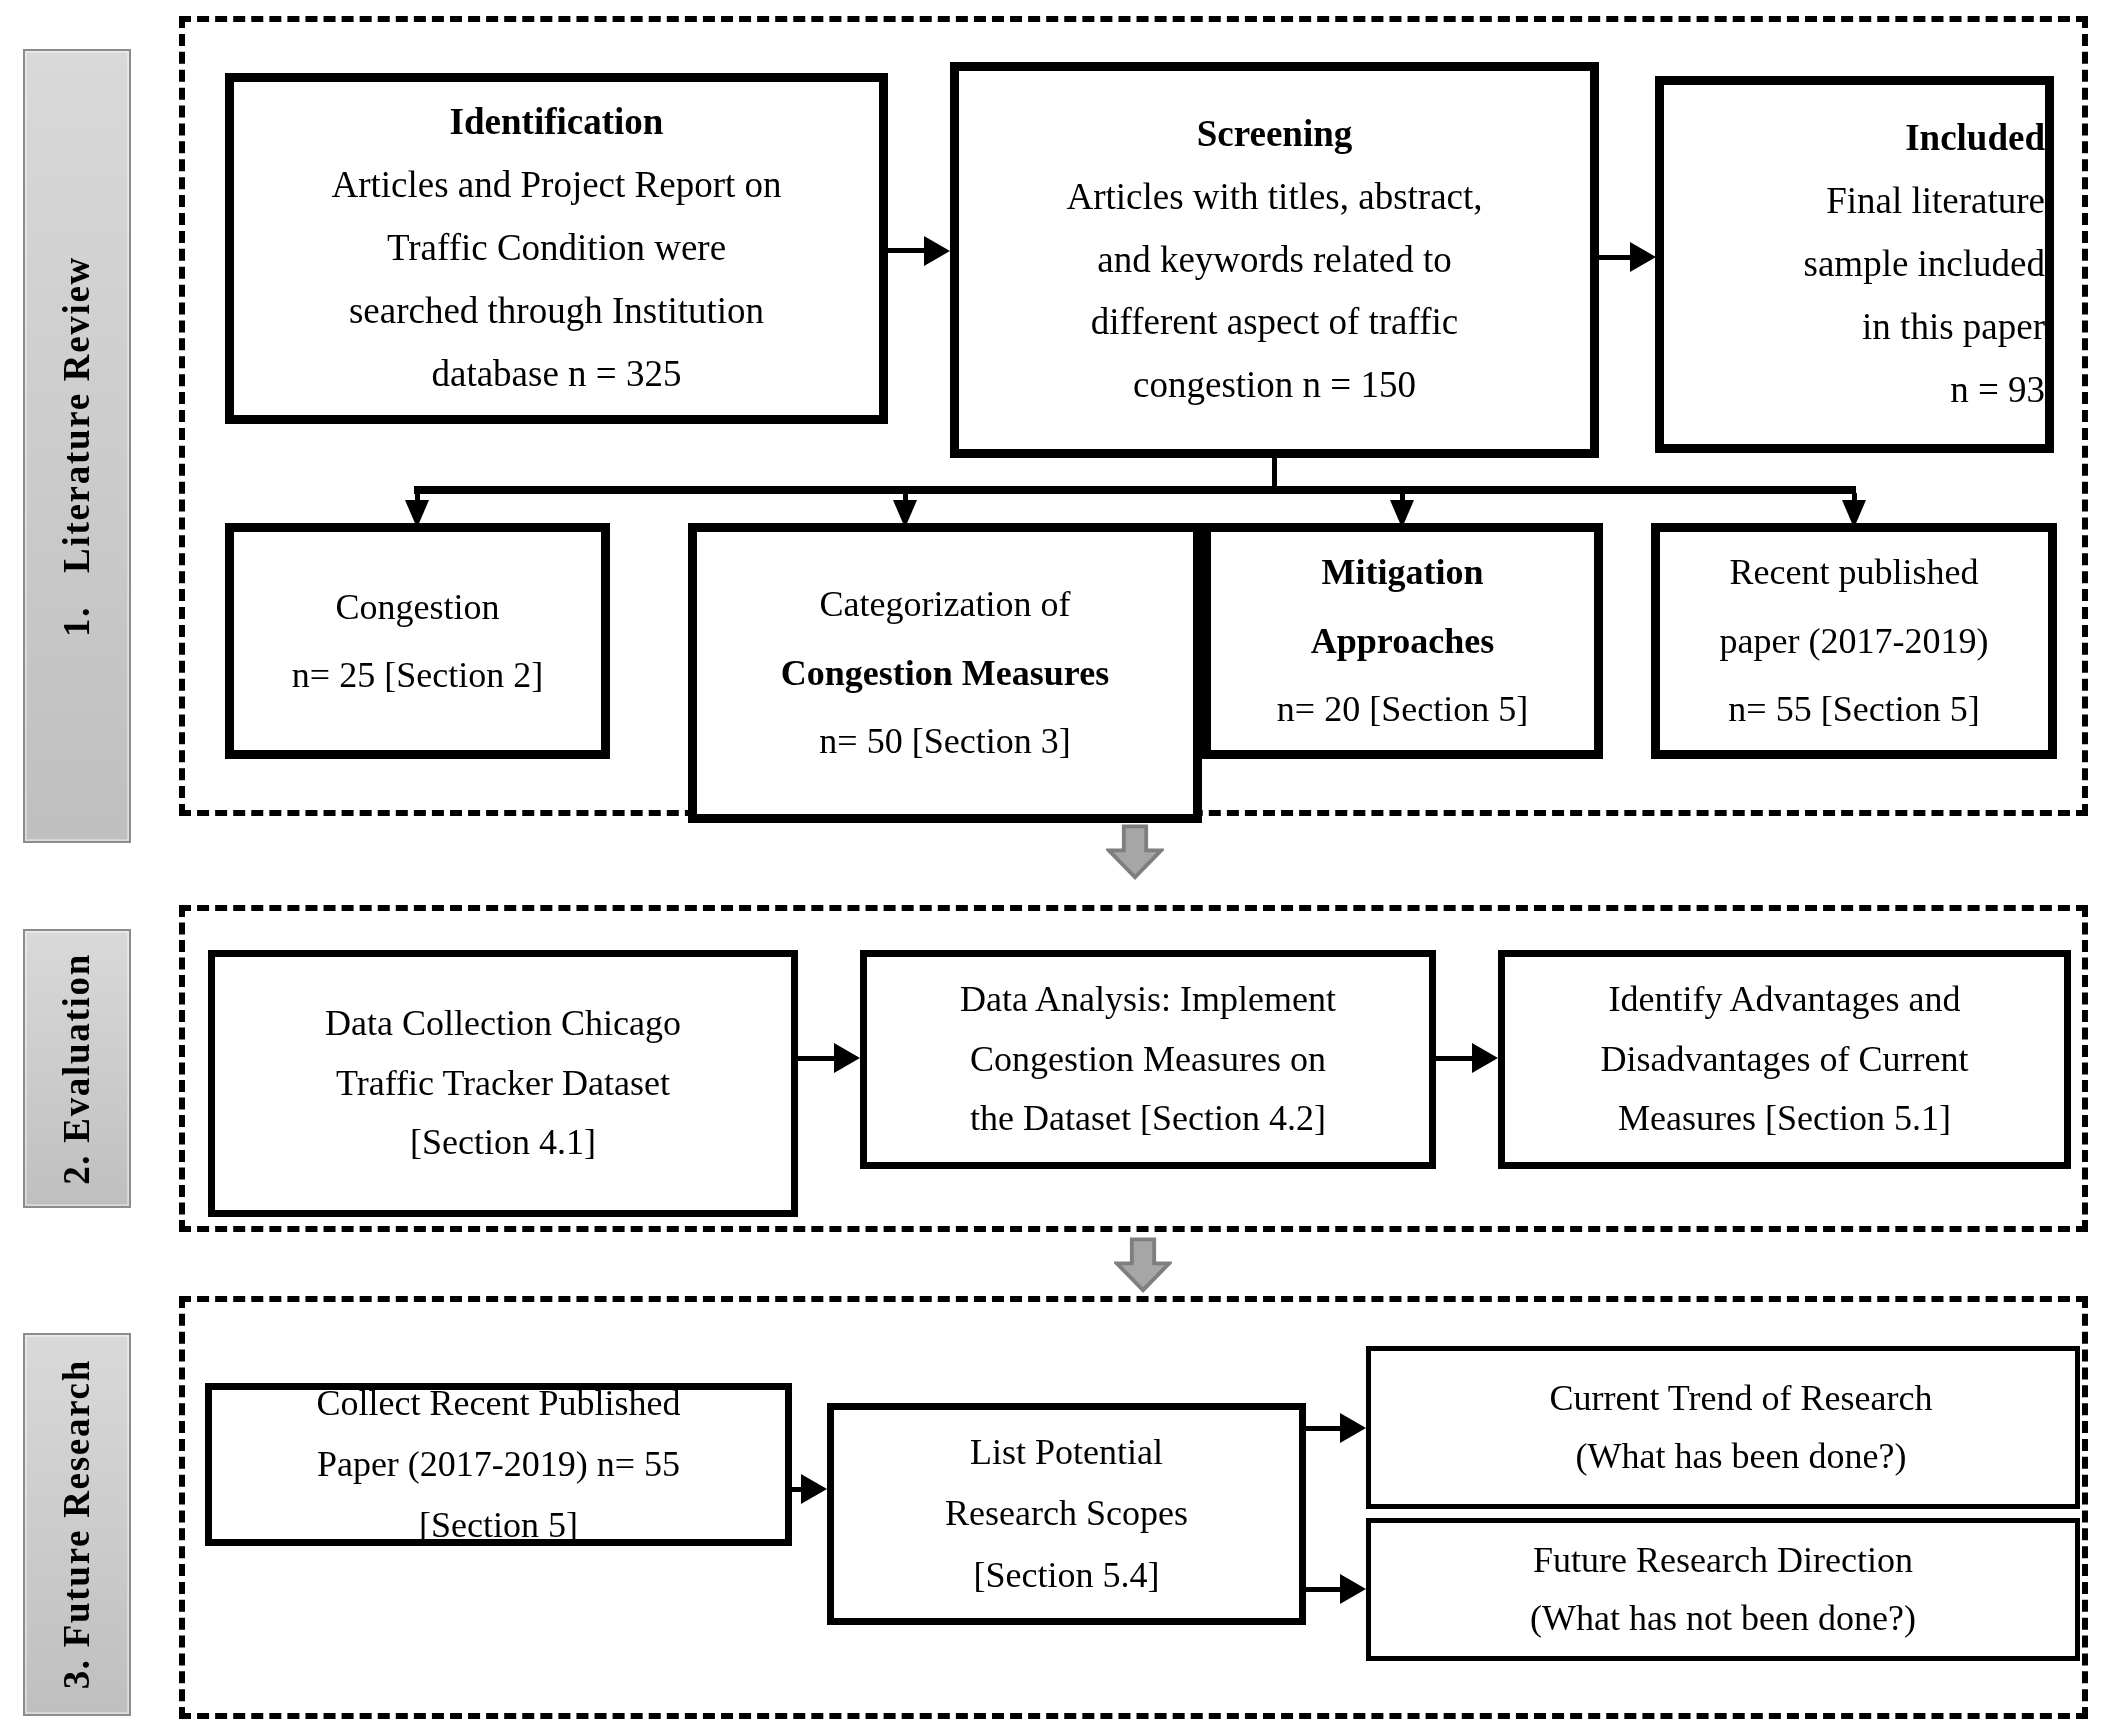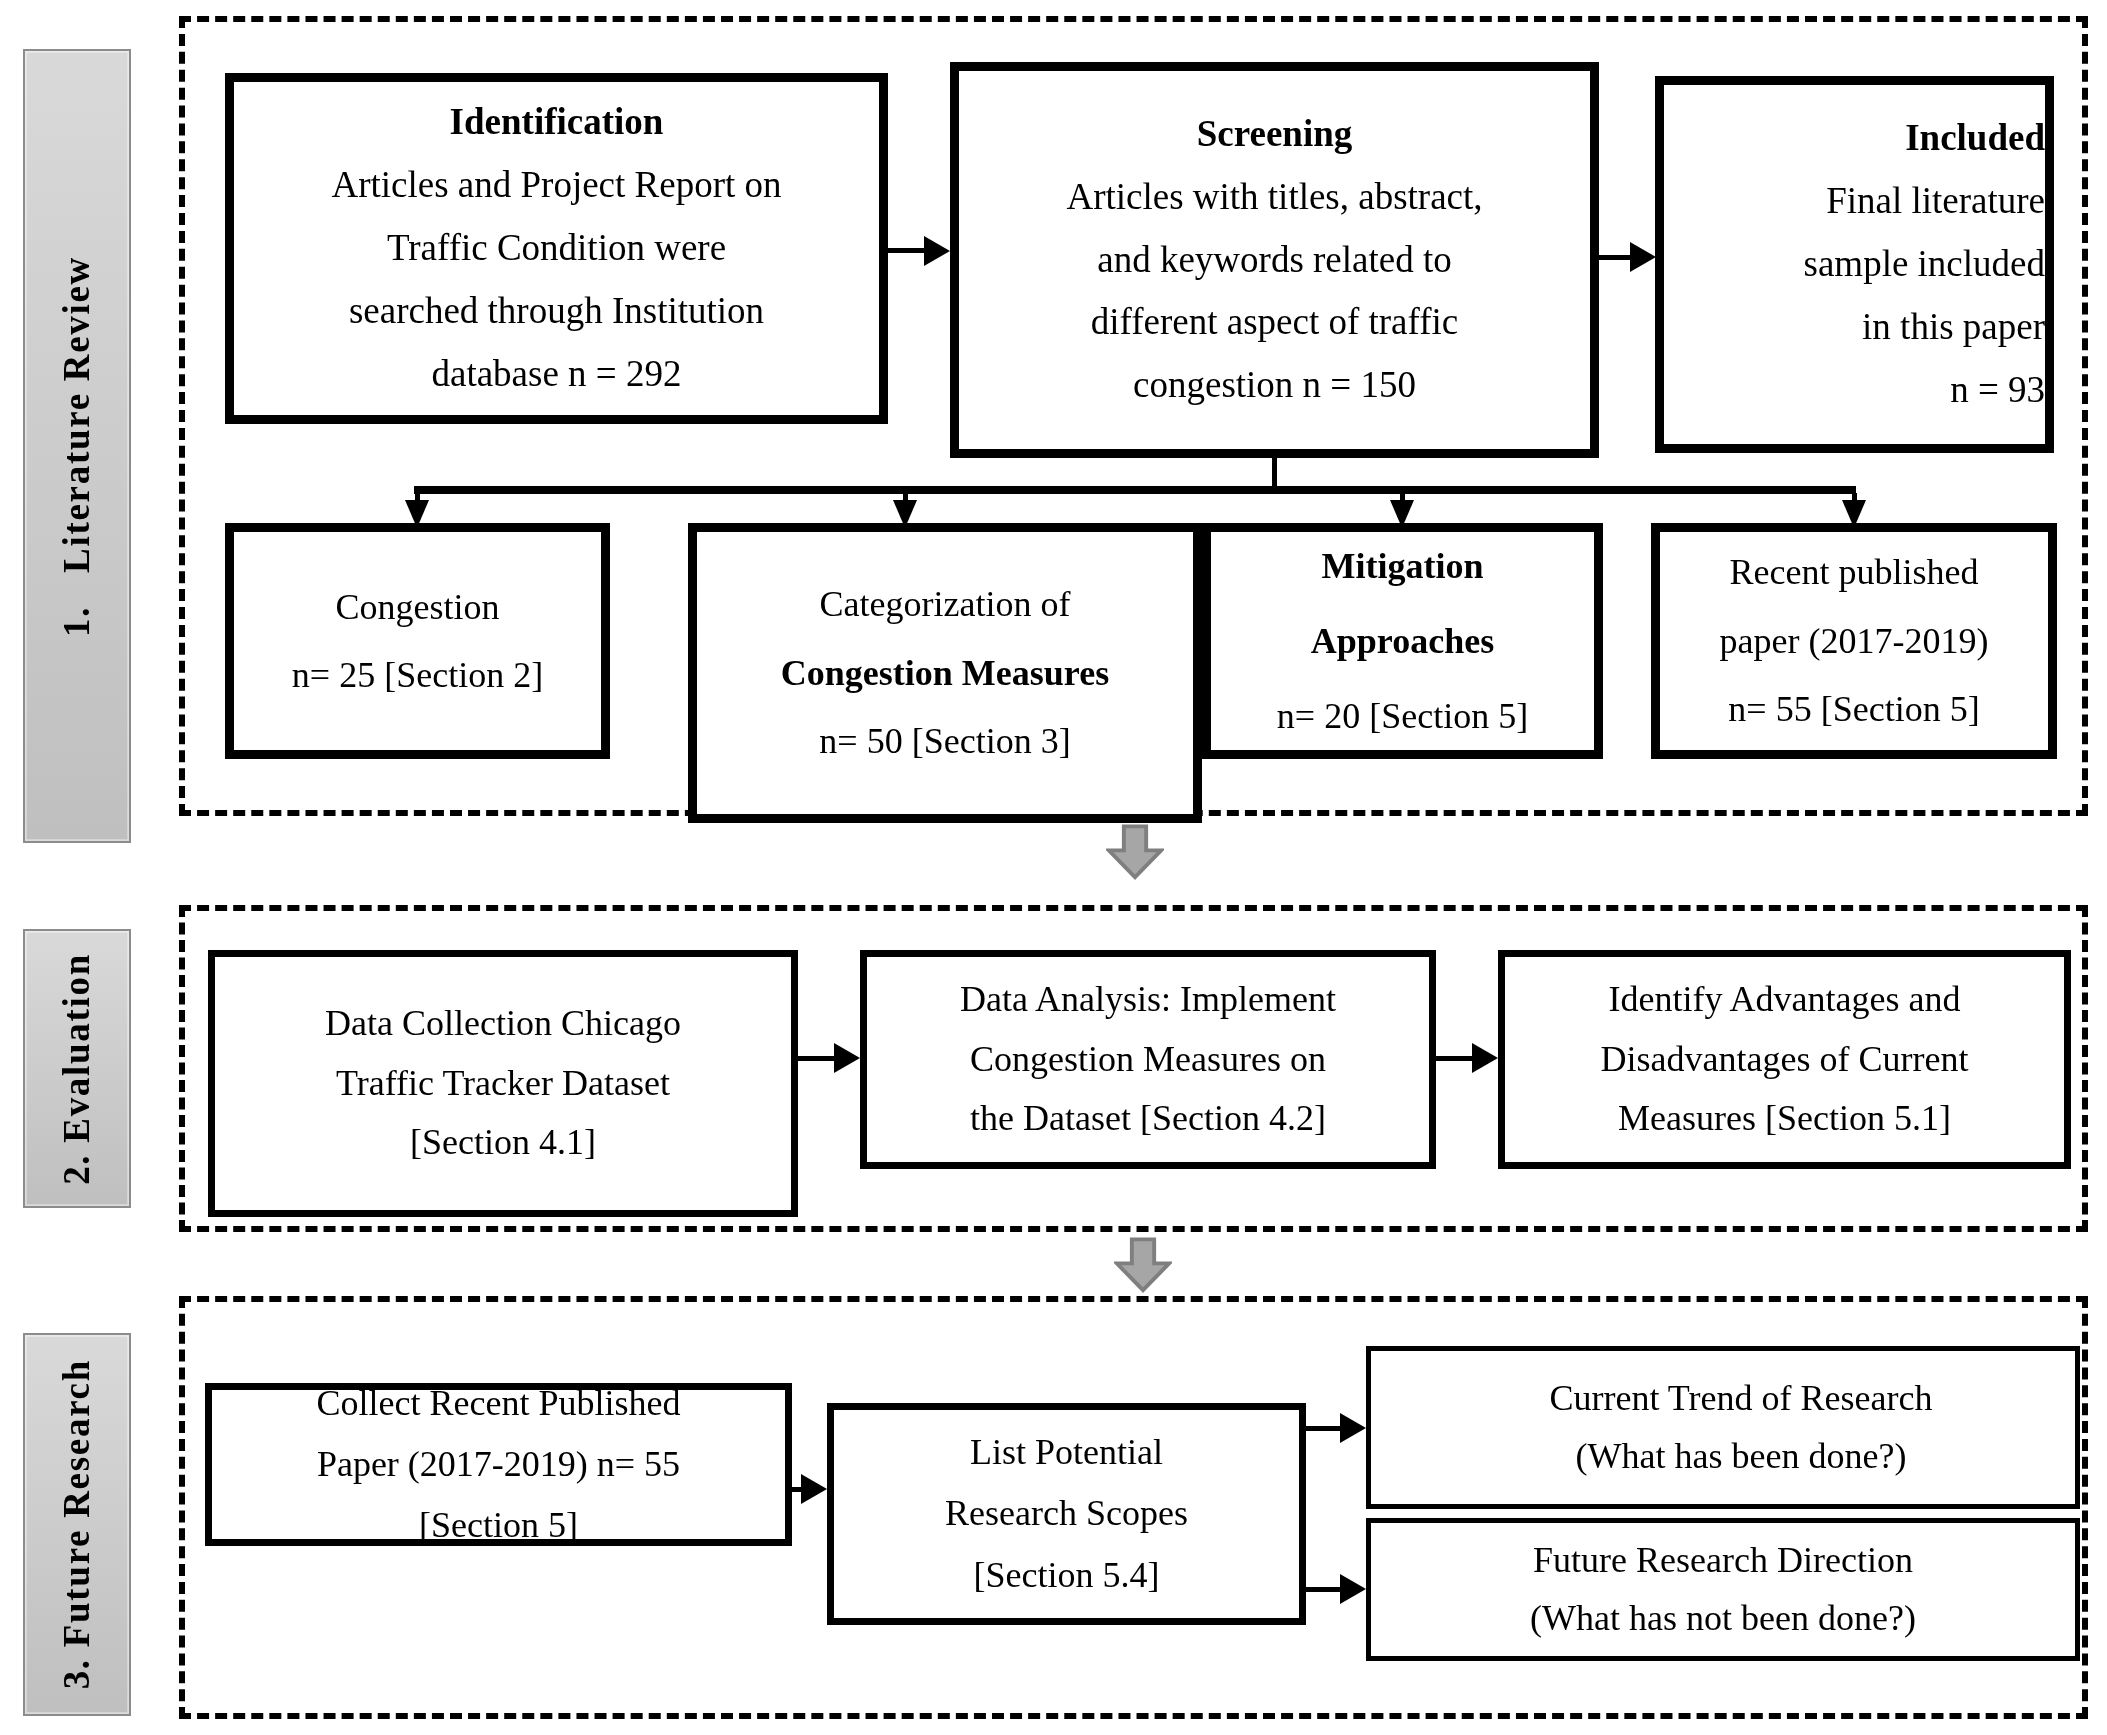--- a/index.html
+++ b/index.html
@@ -54,21 +54,21 @@
   <div class="dashed" style="left:179px;top:15.7px;width:1909px;height:800px;"></div>
   <div class="sidebar" style="left:22.5px;top:49px;width:108px;height:794px;">
     <div class="sidebar-label">1.   Literature Review</div>
   </div>
 
   <div class="box" style="left:225px;top:73px;width:663px;height:351px;">
       <div class="line"><span class="b">Identification</span></div>
       <div class="line"><span>Articles and Project Report on</span></div>
       <div class="line"><span>Traffic Condition were</span></div>
       <div class="line"><span>searched through Institution</span></div>
-      <div class="line"><span>database n = 292</span></div>
+      <div class="line"><span>database n = 325</span></div>
     </div>
   <div class="box" style="left:950px;top:62px;width:649px;height:396px;">
       <div class="line"><span class="b">Screening</span></div>
       <div class="line"><span>Articles with titles, abstract,</span></div>
       <div class="line"><span>and keywords related to</span></div>
       <div class="line"><span>different aspect of traffic</span></div>
       <div class="line"><span>congestion n = 150</span></div>
     </div>
   <div class="box" style="left:1655px;top:76px;width:399px;height:377px;align-items:flex-end;">
       <div class="line"><span class="b">Included</span></div>
@@ -98,21 +98,21 @@
 
   <div class="box r2" style="left:225px;top:523px;width:385px;height:236px;">
       <div class="line"><span>Congestion</span></div>
       <div class="line"><span>n= 25 [Section 2]</span></div>
     </div>
   <div class="box r2" style="left:648px;top:523px;width:514px;height:300px;margin-left:40px;">
       <div class="line"><span>Categorization of</span></div>
       <div class="line"><span class="b">Congestion Measures</span></div>
       <div class="line"><span>n= 50 [Section 3]</span></div>
     </div>
-  <div class="box r2" style="left:1202px;top:523px;width:401px;height:236px;justify-content:space-between;">
+  <div class="box r2" style="left:1202px;top:523px;width:401px;height:236px;">
       <div class="line"><span class="b">Mitigation</span></div>
       <div class="line"><span class="b">Approaches</span></div>
       <div class="line"><span>n= 20 [Section 5]</span></div>
     </div>
   <div class="box r2" style="left:1651px;top:523px;width:406px;height:236px;">
       <div class="line"><span>Recent published</span></div>
       <div class="line"><span>paper (2017-2019)</span></div>
       <div class="line"><span>n= 55 [Section 5]</span></div>
     </div>
 

